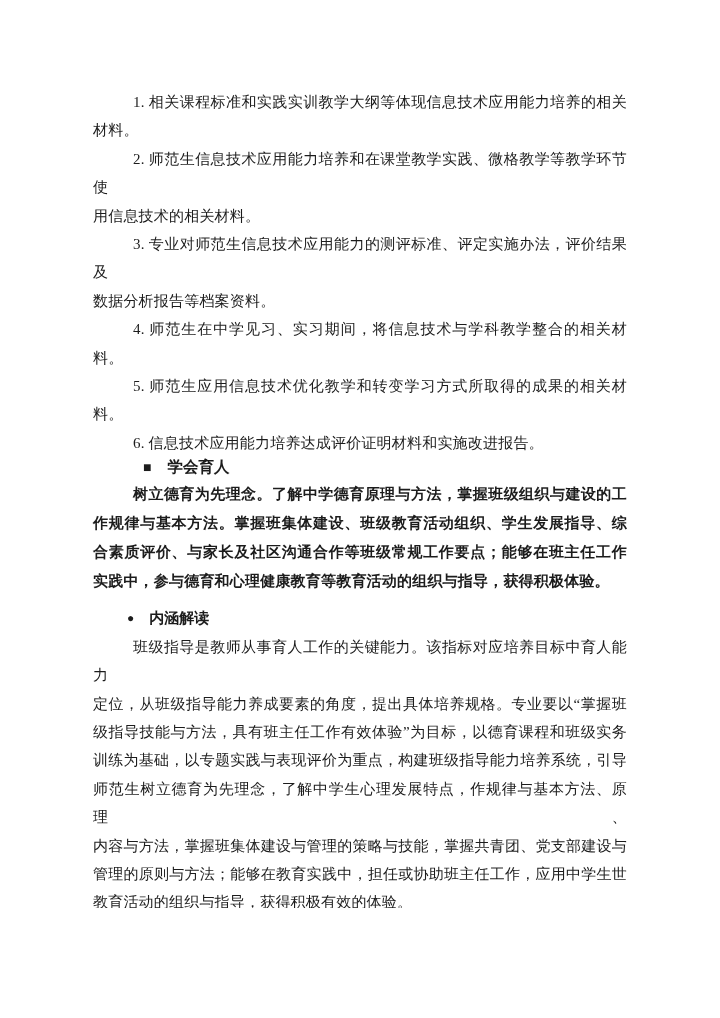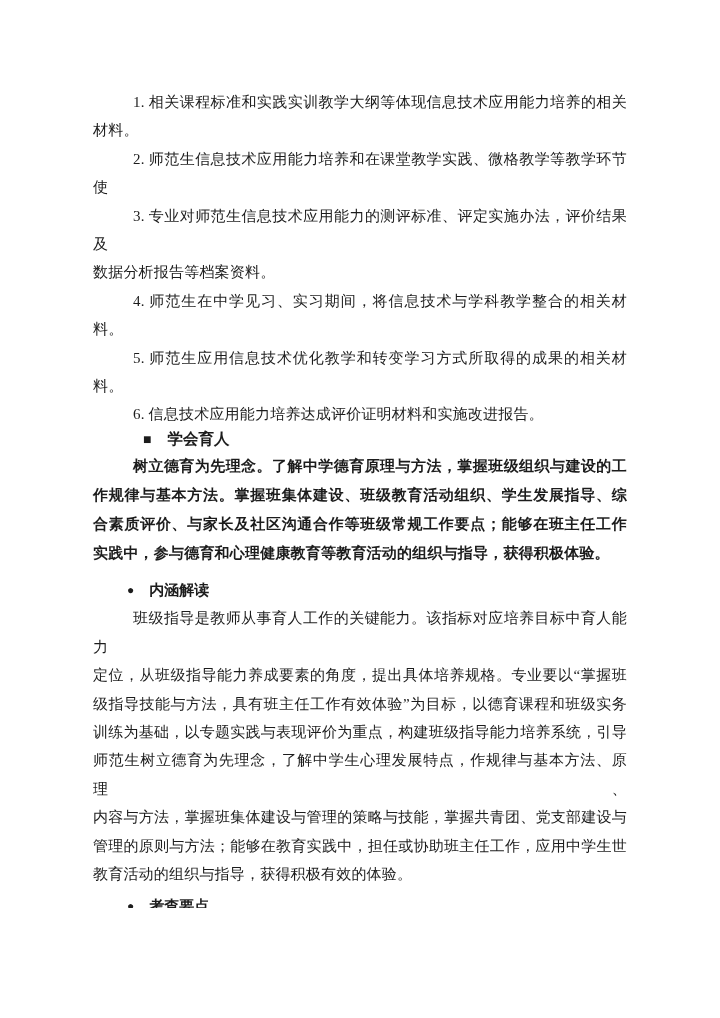--- a/index.html
+++ b/index.html
@@ -93,20 +93,21 @@
 
 <div class="page">
   <div class="doc-content">
 
     <div class="para">
         <div class="line first">1. 相关课程标准和实践实训教学大纲等体现信息技术应用能力培养的相关</div>
         <div class="line last">材料。</div>
       </div>
     <div class="para">
         <div class="line first">2. 师范生信息技术应用能力培养和在课堂教学实践、微格教学等教学环节使</div>
+        <div class="line last">用信息技术的相关材料。</div>
       </div>
     <div class="para">
         <div class="line first">3. 专业对师范生信息技术应用能力的测评标准、评定实施办法，评价结果及</div>
         <div class="line last">数据分析报告等档案资料。</div>
       </div>
     <div class="para">
         <div class="line first last">4. 师范生在中学见习、实习期间，将信息技术与学科教学整合的相关材料。</div>
       </div>
     <div class="para">
         <div class="line first last">5. 师范生应用信息技术优化教学和转变学习方式所取得的成果的相关材料。</div>

